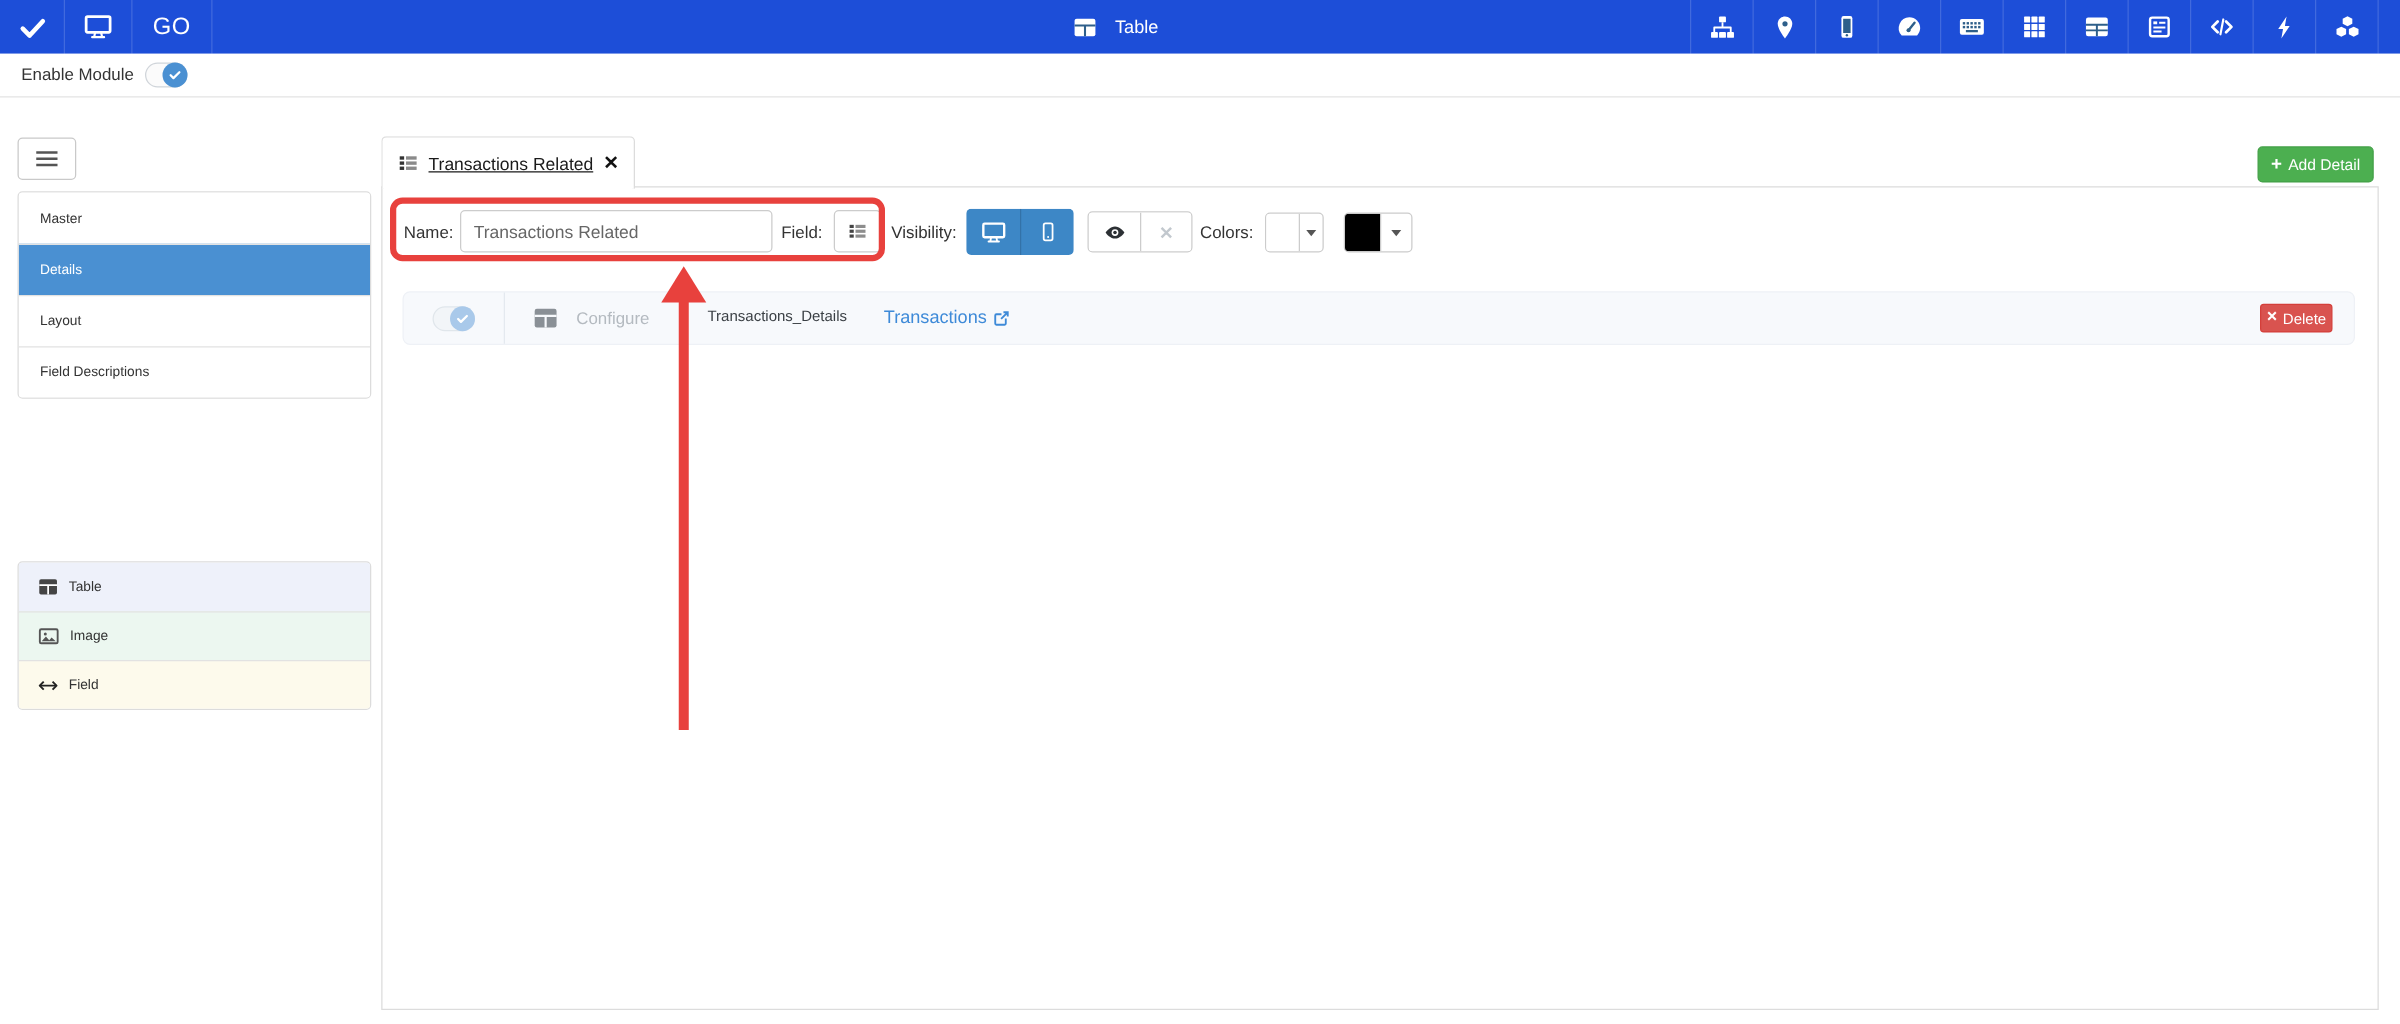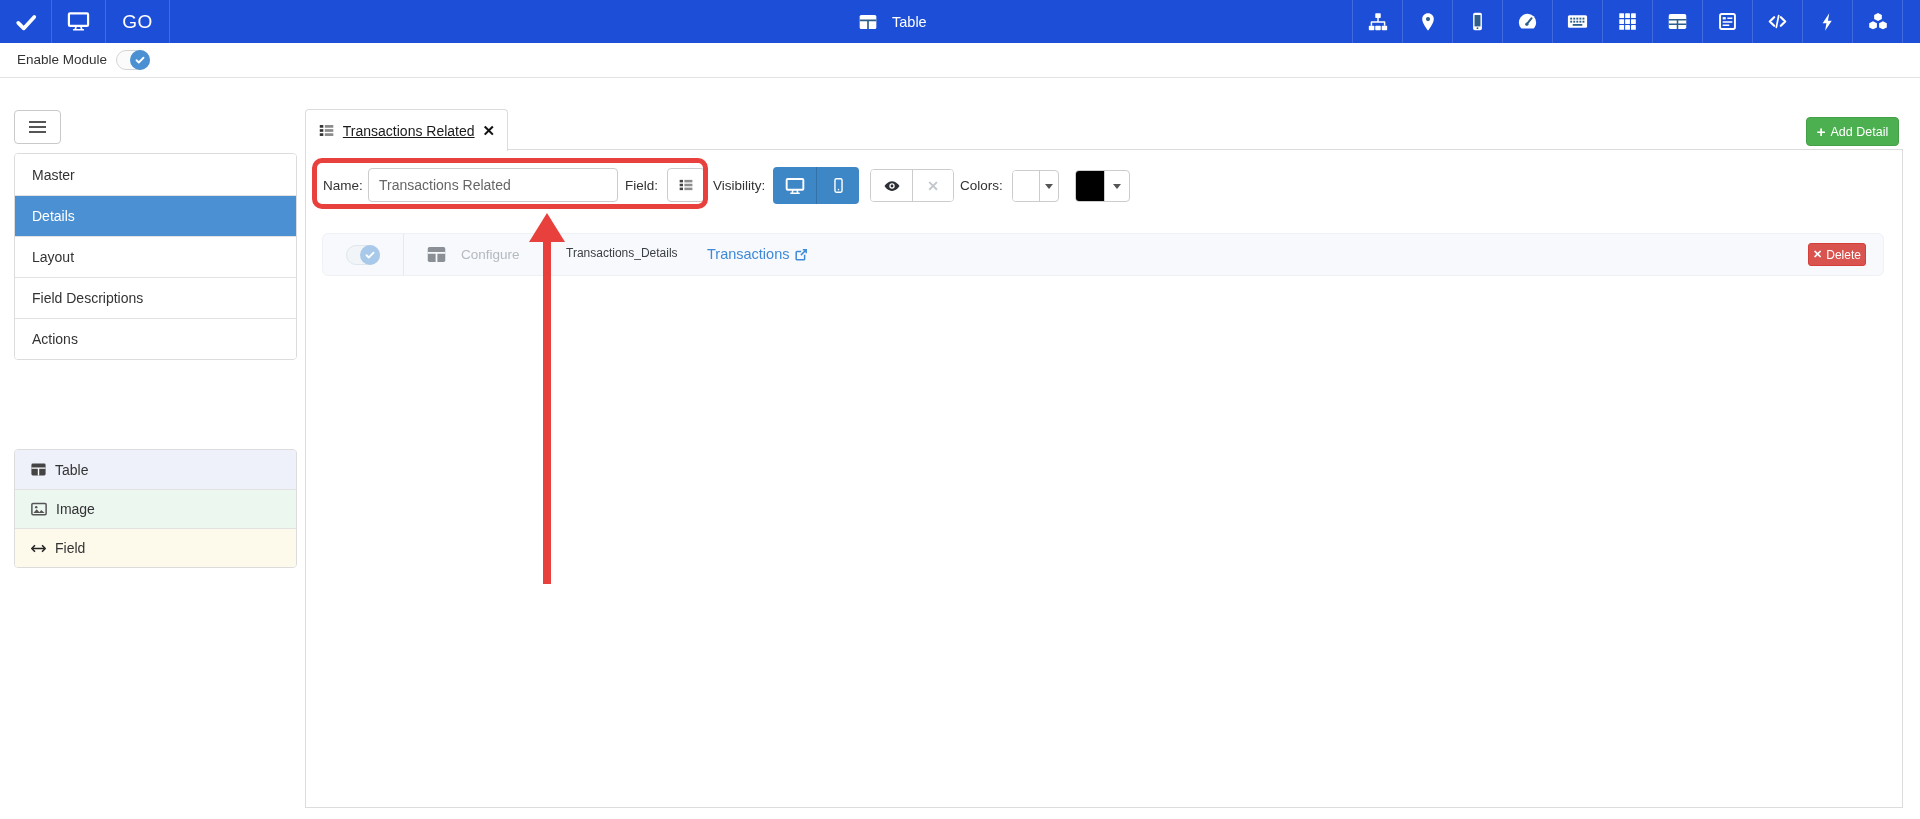--- a/index.html
+++ b/index.html
@@ -22,21 +22,21 @@
   .module-label { position:absolute; left:17px; top:9px; font-size:13.5px; color:#333; }
   .toggle { position:absolute; left:116px; top:7px; width:34px; height:20px; border-radius:10px; background:#fbfbfb; border:1px solid #d0d5da; cursor:pointer; }
   .toggle .knob { position:absolute; right:-1px; top:-1px; width:20px; height:20px; border-radius:50%; background:#4a90d2; display:flex; align-items:center; justify-content:center; }
 
   
   .hamburger-btn { position:absolute; left:14px; top:110px; width:47px; height:34px; background:#fff; border:1px solid #c9c9c9; border-radius:4px; display:flex; flex-direction:column; align-items:center; justify-content:center; gap:3px; cursor:pointer; }
   .hamburger-btn .bar { width:17px; height:2px; background:#555; }
   .side-group { position:absolute; left:14px; width:283px; background:#fff; border:1px solid #dcdcdc; border-radius:4px; overflow:hidden; }
   .side-group.g1 { top:153px; }
   .side-group.g2 { top:449px; }
-  .side-item { height:41px; display:flex; align-items:center; padding-left:17px; font-size:14px; color:#333; border-top:1px solid #e2e2e2; cursor:pointer; background:#fff; }
+  .side-item { height:41px; display:flex; align-items:center; padding-left:17px; font-size:11px; color:#333; border-top:1px solid #e2e2e2; cursor:pointer; background:#fff; }
   .side-group .side-item:first-child { border-top:none; }
   .side-item.active { background:#4a90d2; color:#fff; }
   .g2 .side-item { height:39px; padding-left:15px; gap:8px; }
   .g2 .side-item.bg-table { background:#eef1fa; }
   .g2 .side-item.bg-image { background:#ecf7f0; }
   .g2 .side-item.bg-field { background:#fdfaec; }
 
   
   .panel-body { position:absolute; left:305px; top:149px; width:1598px; height:659px; background:#fff; border:1px solid #dcdcdc; z-index:1; }
   .tab { position:absolute; left:305px; top:109px; width:203px; height:42px; background:#fff; border:1px solid #dcdcdc; border-bottom:none; border-radius:4px 4px 0 0; z-index:2; display:flex; align-items:center; justify-content:center; gap:8px; cursor:pointer; }
@@ -264,23 +264,20 @@
     </div>
   <div class="side-item active">
       <span>Details</span>
     </div>
   <div class="side-item">
       <span>Layout</span>
     </div>
   <div class="side-item">
       <span>Field Descriptions</span>
     </div>
-  <div class="side-item">
-      <span>Actions</span>
-    </div>
 </div>
 
 <div class="side-group g2">
   <div class="side-item bg-table">
     <span>
       <svg width="17" height="17" viewBox="0 0 24 24">
           <rect x="2" y="3.5" width="20" height="17" rx="2" fill="#444"></rect>
           <path d="M2 10h20M12 10v10.5" stroke="#fff" stroke-width="2"></path>
         </svg>
     </span>

